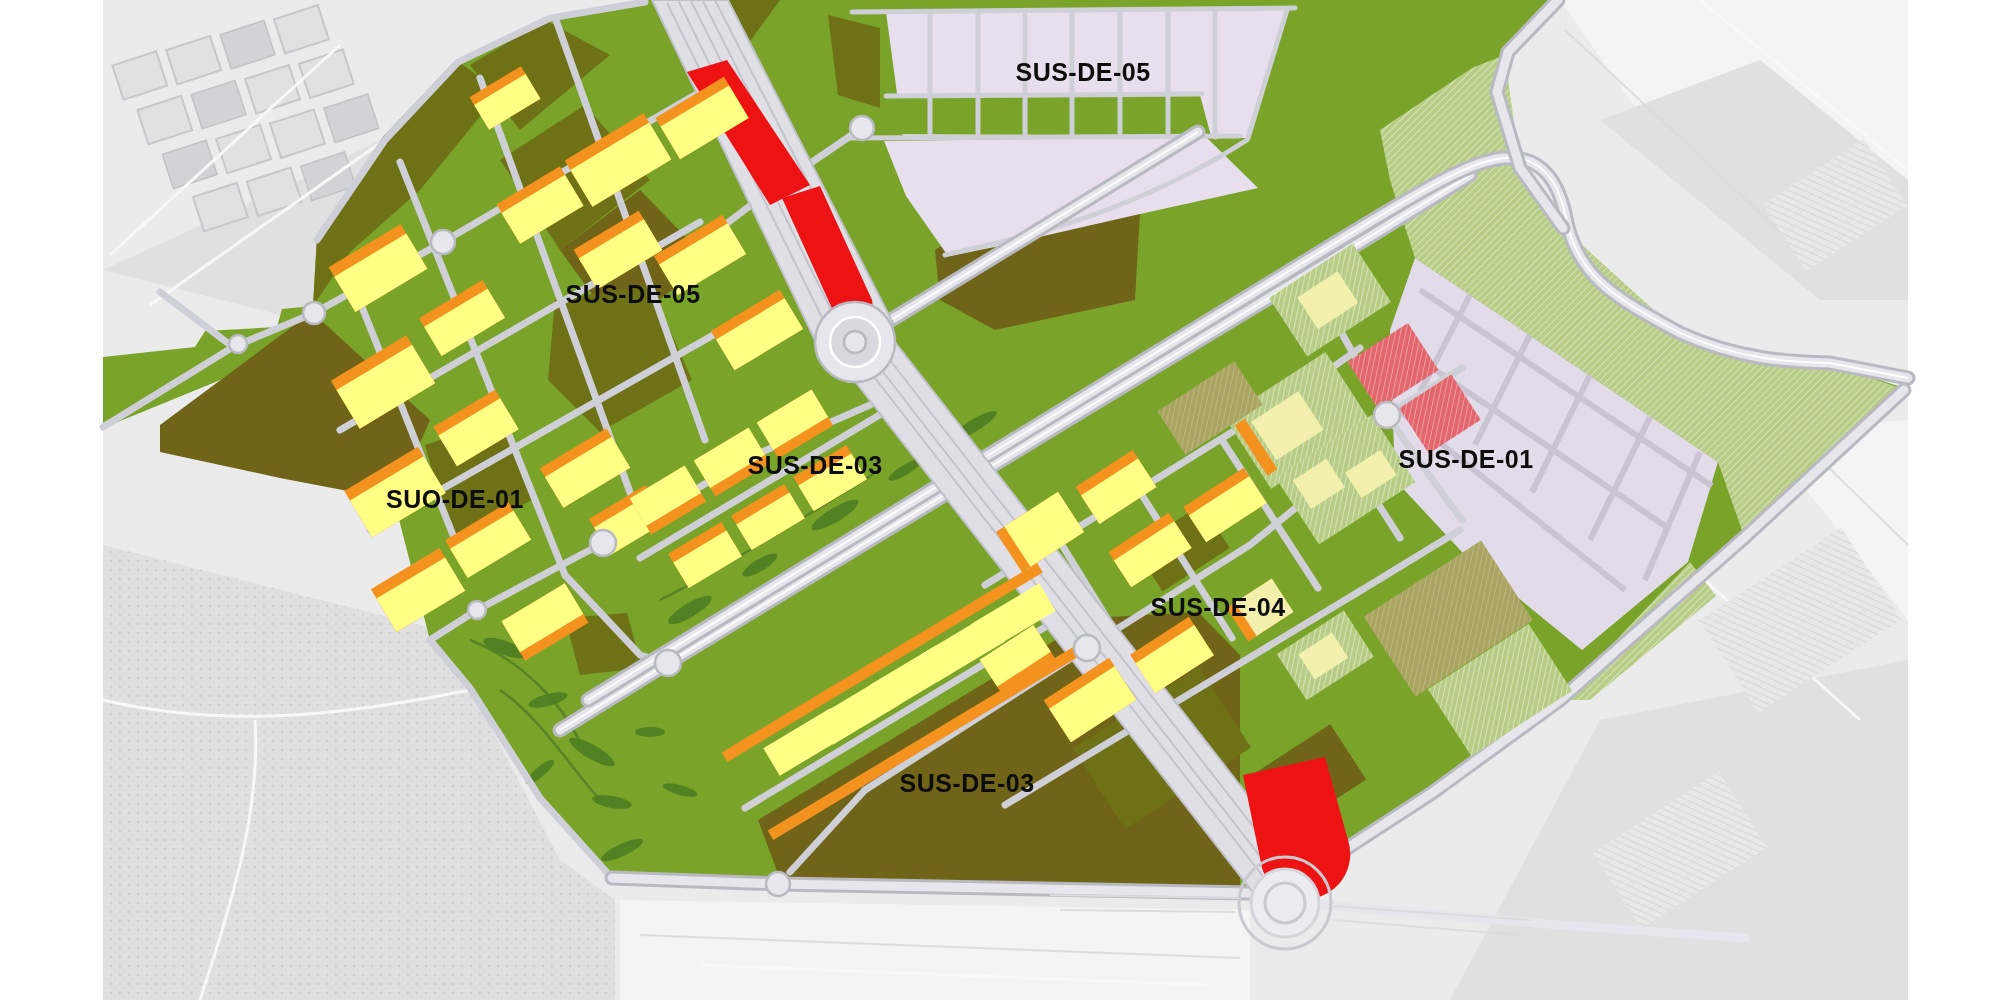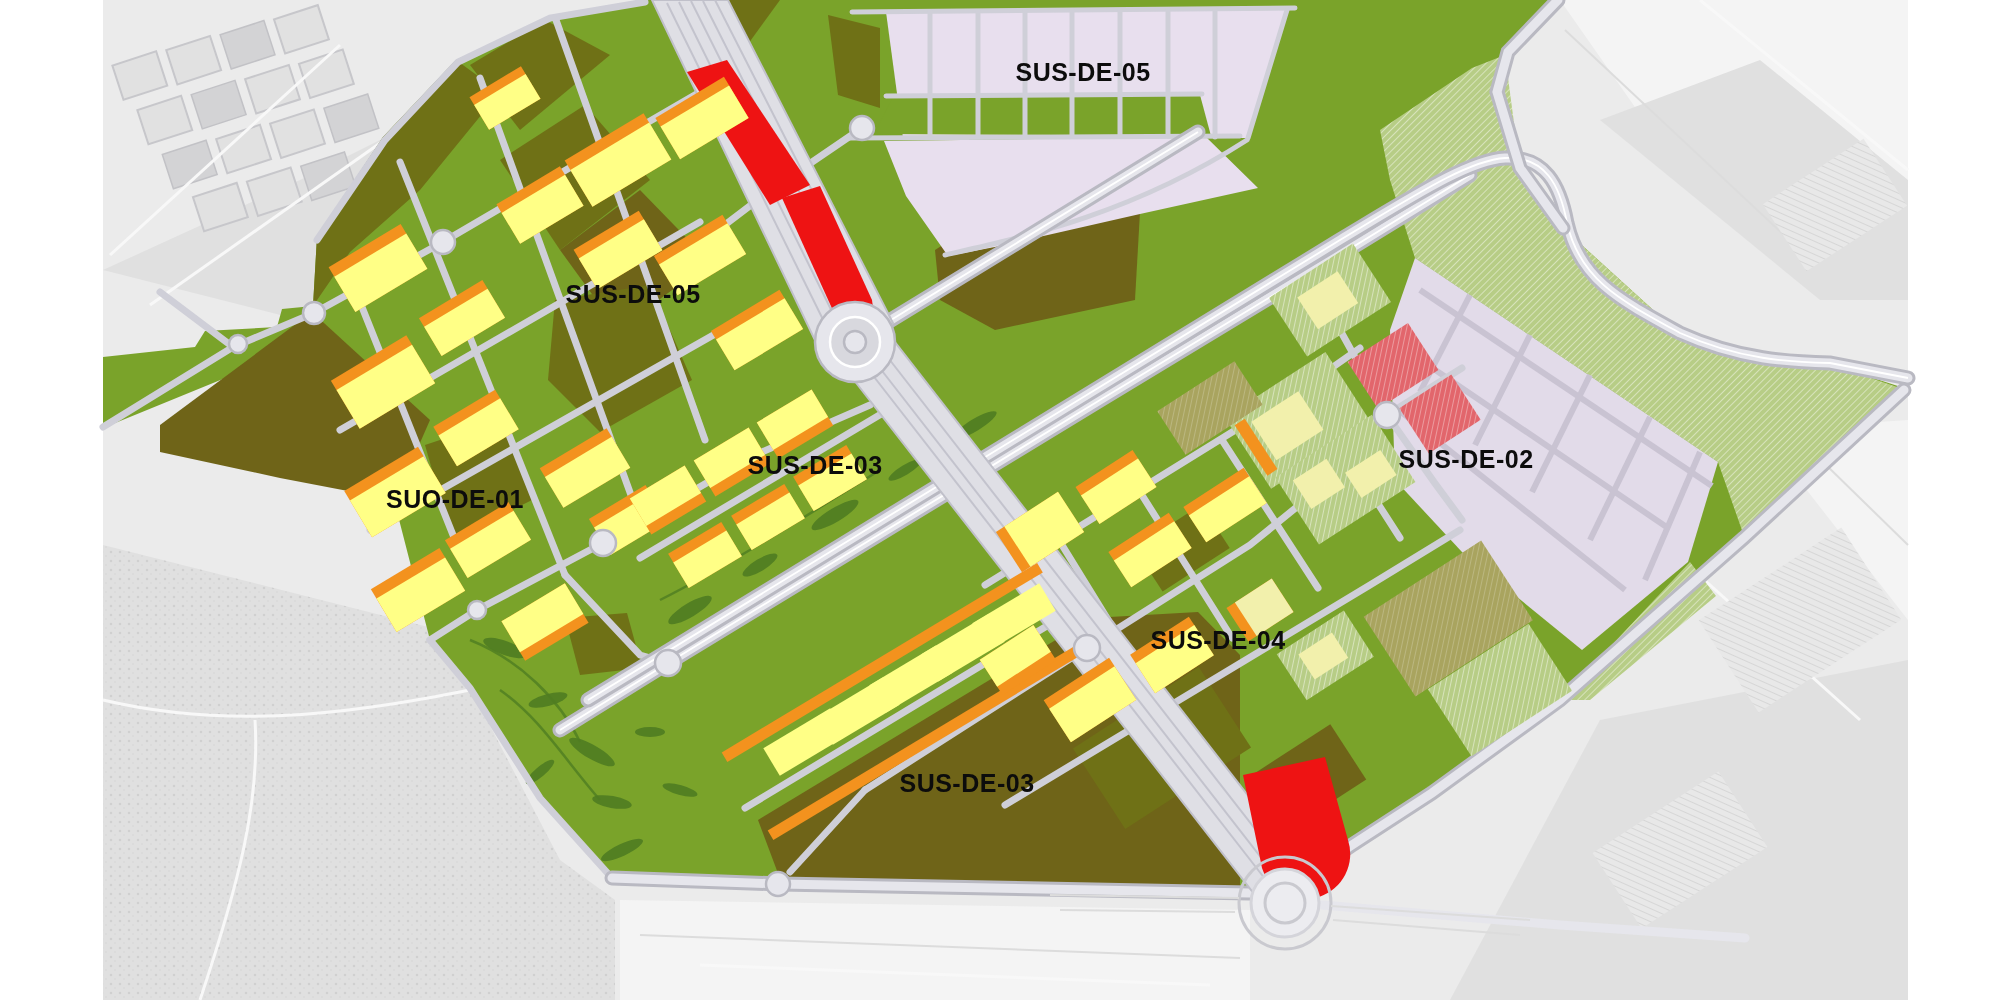--- a/index.html
+++ b/index.html
@@ -492,16 +492,16 @@
         <path class="fline2" d="M1060,910 L1235,912"></path>
         <path class="fline2" d="M1333,920 L1520,935"></path>
       </g>
     </g>
   </svg>
 
   <div class="zone-label" style="left:1083px; top:62px">SUS-DE-05</div>
   <div class="zone-label" style="left:633px;  top:284px">SUS-DE-05</div>
   <div class="zone-label" style="left:455px;  top:489px">SUO-DE-01</div>
   <div class="zone-label" style="left:815px;  top:455px">SUS-DE-03</div>
-  <div class="zone-label" style="left:1466px; top:449px">SUS-DE-02</div>
-  <div class="zone-label" style="left:1218px; top:630px">SUS-DE-04</div>
+  <div class="zone-label" style="left:1466px; top:449px">SUS-DE-01</div>
+  <div class="zone-label" style="left:1218px; top:597px">SUS-DE-04</div>
   <div class="zone-label" style="left:967px;  top:773px">SUS-DE-03</div>
 </div>
 
 </body></html>

